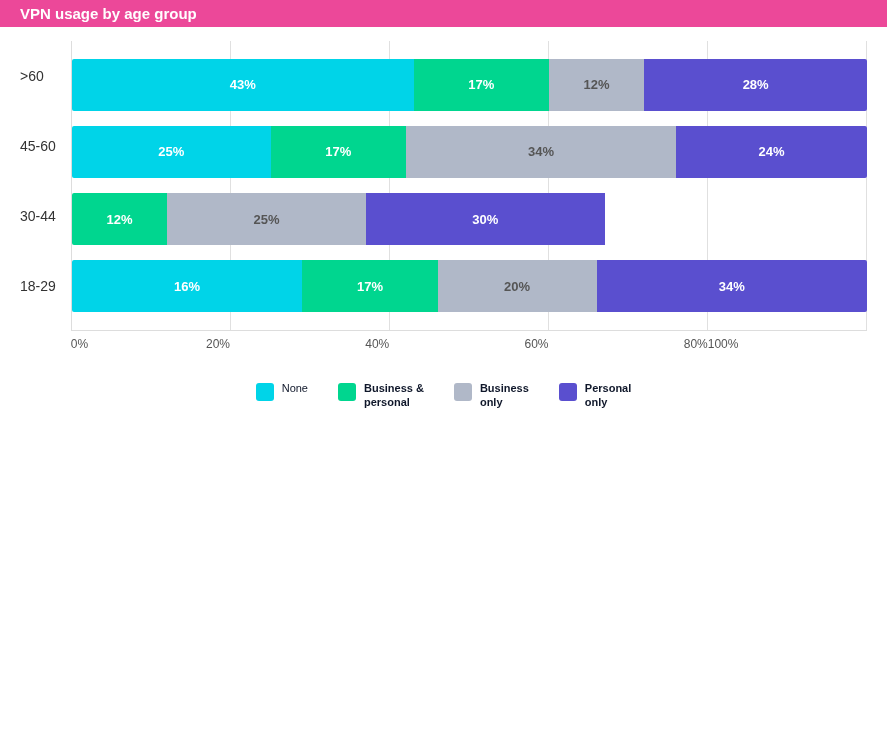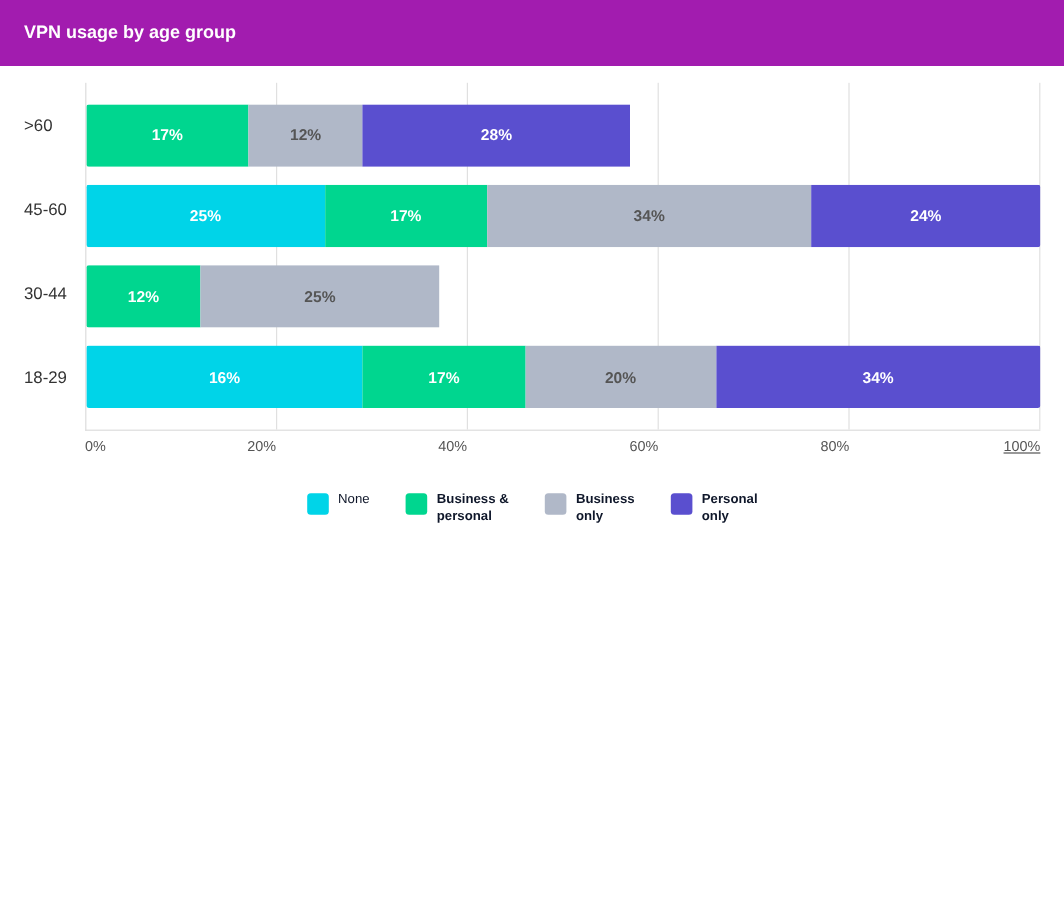--- a/index.html
+++ b/index.html
@@ -4,22 +4,22 @@
   <style>
     * { box-sizing: border-box; margin: 0; padding: 0; }
     body {
       font-family: Arial, sans-serif;
       background: #fff;
       width: 887px;
       height: 750px;
       overflow: hidden;
     }
     .header {
-      background: #a21caf;
-      padding: 19px 20px;
+      background: #ec4899;
+      padding: 5px 20px;
       color: #fff;
       font-weight: bold;
       font-size: 15px;
     }
     .chart-container {
       padding: 4px 20px 10px 20px;
       display: flex;
       flex-direction: column;
     }
     .chart-area {
@@ -151,49 +151,51 @@
       <div class="grid-and-bars" style="height:320px;">
         <div class="grid-lines" id="grid-lines-container">
             <div class="grid-line"></div>
             <div class="grid-line"></div>
             <div class="grid-line"></div>
             <div class="grid-line"></div>
             <div class="grid-line"></div>
           </div>
         <div class="bars-wrapper" id="bars-container">
             <div class="bar-row">
+              <div class="bar-segment" style="width: 43%; background-color: rgb(0, 212, 232);">43%</div>
               <div class="bar-segment" style="width: 17%; background-color: rgb(0, 214, 143);">17%</div>
               <div class="bar-segment" style="width: 12%; background-color: rgb(176, 184, 200); color: rgb(85, 85, 85);">12%</div>
               <div class="bar-segment" style="width: 28%; background-color: rgb(90, 79, 207);">28%</div>
             </div>
             <div class="bar-row">
               <div class="bar-segment" style="width: 25%; background-color: rgb(0, 212, 232);">25%</div>
               <div class="bar-segment" style="width: 17%; background-color: rgb(0, 214, 143);">17%</div>
               <div class="bar-segment" style="width: 34%; background-color: rgb(176, 184, 200); color: rgb(85, 85, 85);">34%</div>
               <div class="bar-segment" style="width: 24%; background-color: rgb(90, 79, 207);">24%</div>
             </div>
             <div class="bar-row">
               <div class="bar-segment" style="width: 12%; background-color: rgb(0, 214, 143);">12%</div>
               <div class="bar-segment" style="width: 25%; background-color: rgb(176, 184, 200); color: rgb(85, 85, 85);">25%</div>
+              <div class="bar-segment" style="width: 30%; background-color: rgb(90, 79, 207);">30%</div>
             </div>
             <div class="bar-row">
               <div class="bar-segment" style="width: 29%; background-color: rgb(0, 212, 232);">16%</div>
               <div class="bar-segment" style="width: 17%; background-color: rgb(0, 214, 143);">17%</div>
               <div class="bar-segment" style="width: 20%; background-color: rgb(176, 184, 200); color: rgb(85, 85, 85);">20%</div>
               <div class="bar-segment" style="width: 34%; background-color: rgb(90, 79, 207);">34%</div>
             </div>
           </div>
       </div>
       <div class="x-axis-labels" id="x-labels-container" style="padding-left:0;margin-top:6px;">
           <span class="x-label" style="flex: 0 0 0px; width: 0px; text-align: left;">0%</span>
           <span class="x-label" style="flex: 1 1 0%; text-align: right;">20%</span>
           <span class="x-label" style="flex: 1 1 0%; text-align: right;">40%</span>
           <span class="x-label" style="flex: 1 1 0%; text-align: right;">60%</span>
           <span class="x-label" style="flex: 1 1 0%; text-align: right;">80%</span>
-          <span class="x-label" style="flex: 1 1 0%; text-align: right; text-decoration: underline;">100%</span>
+          <span class="x-label" style="flex: 1 1 0%; text-align: left;">100%</span>
         </div>
     </div>
   </div>
   <div class="legend" id="legend-container">
       <div class="legend-item">
         <div class="legend-color" style="background-color: rgb(0, 212, 232);"></div>
         <div class="legend-label">None</div>
       </div>
       <div class="legend-item">
         <div class="legend-color" style="background-color: rgb(0, 214, 143);"></div>

